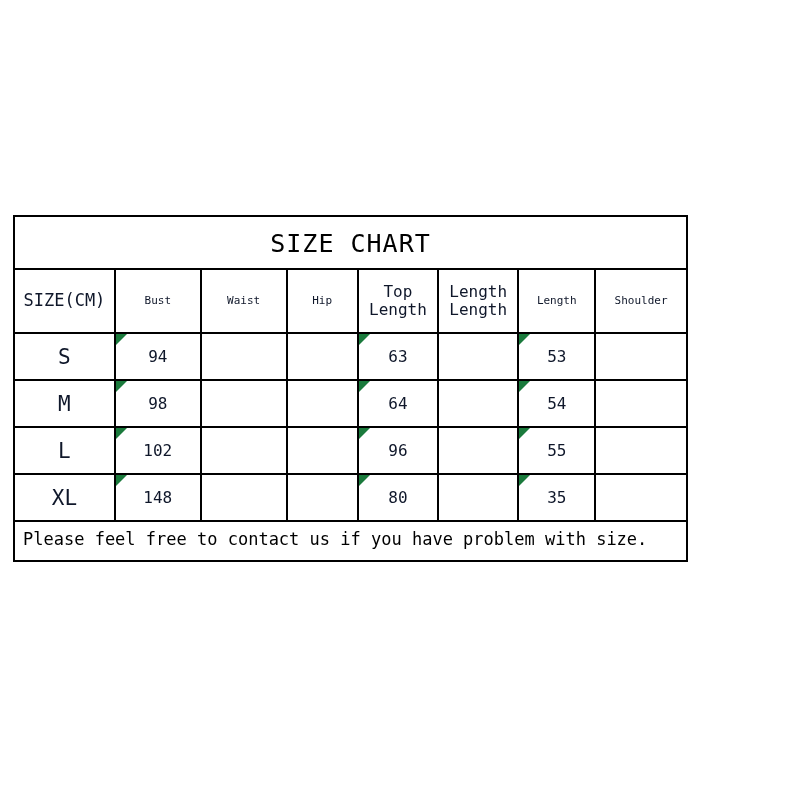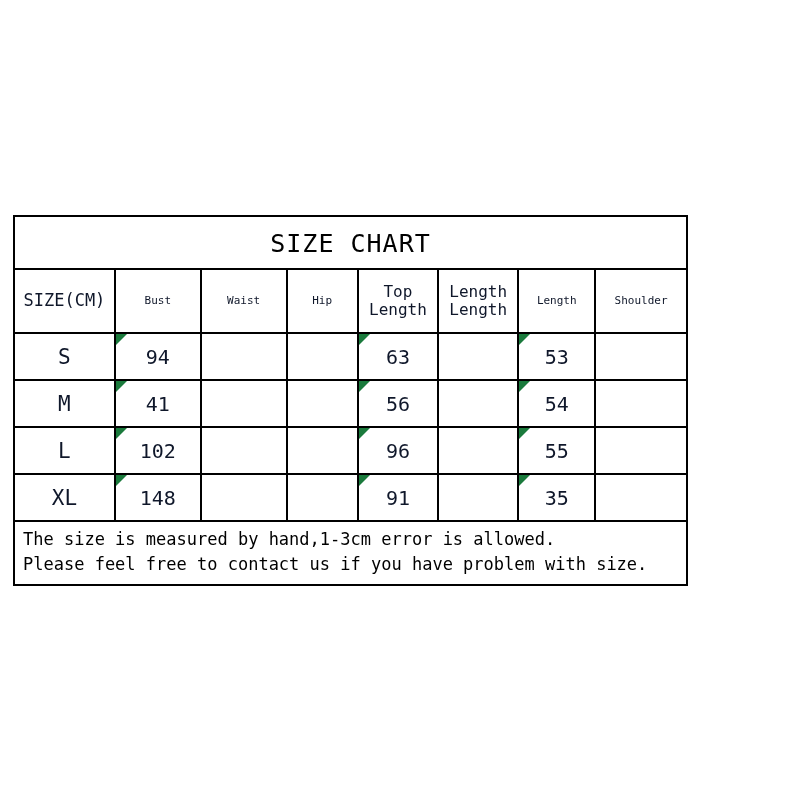--- a/index.html
+++ b/index.html
@@ -70,21 +70,21 @@
   thead th.two-line {
     font-size: 16px;
   }
   thead th.size-col {
     font-size: 17px;
   }
 
   tbody td {
     height: 43px;
     font-family: "DejaVu Sans Mono", monospace;
-    font-size: 20px;
+    font-size: 16px;
   }
   tbody td.size-label {
     font-size: 21px;
   }
 
   
   .mark::before {
     content: "";
     position: absolute;
     left: 0px;
@@ -157,49 +157,48 @@
         <td class="mark">94</td>
         <td></td>
         <td></td>
         <td class="mark">63</td>
         <td></td>
         <td class="mark">53</td>
         <td></td>
       </tr>
       <tr>
         <td class="size-label">M</td>
-        <td class="mark">41</td>
-        <td></td>
-        <td></td>
-        <td class="mark">56</td>
+        <td class="mark">98</td>
+        <td></td>
+        <td></td>
+        <td class="mark">64</td>
         <td></td>
         <td class="mark">54</td>
         <td></td>
       </tr>
       <tr>
         <td class="size-label">L</td>
         <td class="mark">102</td>
         <td></td>
         <td></td>
         <td class="mark">96</td>
         <td></td>
         <td class="mark">55</td>
         <td></td>
       </tr>
       <tr>
         <td class="size-label">XL</td>
         <td class="mark">148</td>
         <td></td>
         <td></td>
-        <td class="mark">91</td>
+        <td class="mark">80</td>
         <td></td>
         <td class="mark">35</td>
         <td></td>
       </tr>
     </tbody>
   </table>
 
   <div class="note">
-    <div>The size is measured by hand,1-3cm error is allowed.</div>
     <div>Please feel free to contact us if you have problem with size.</div>
   </div>
 
 </div>
 
 </body></html>

